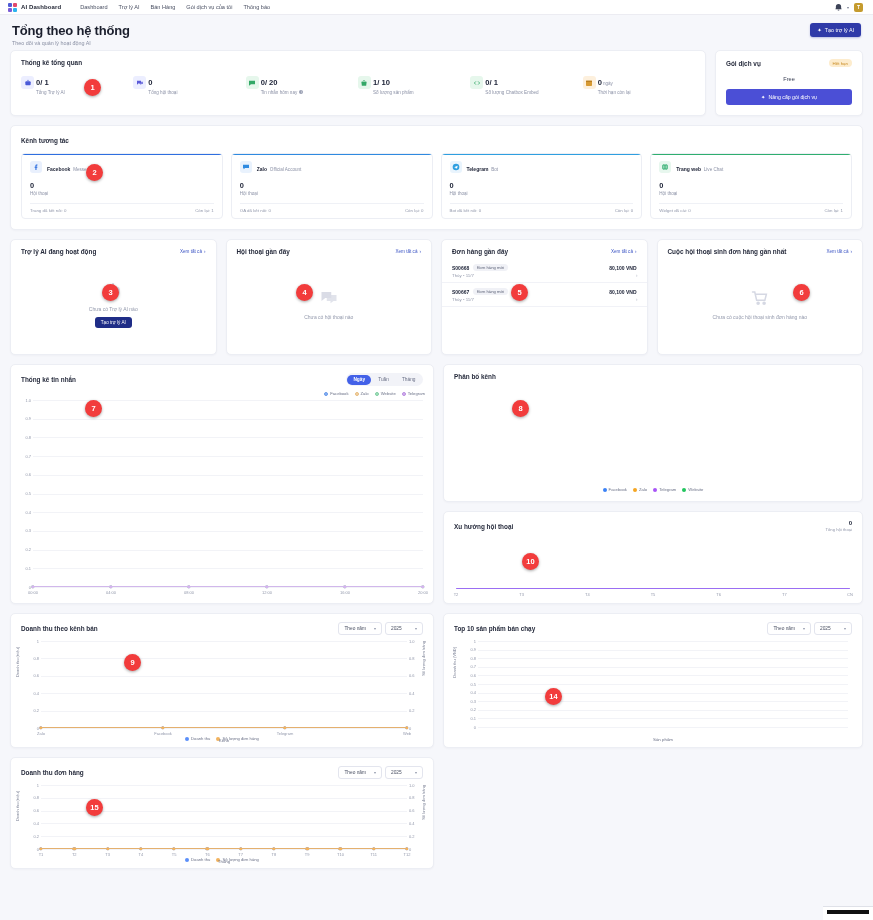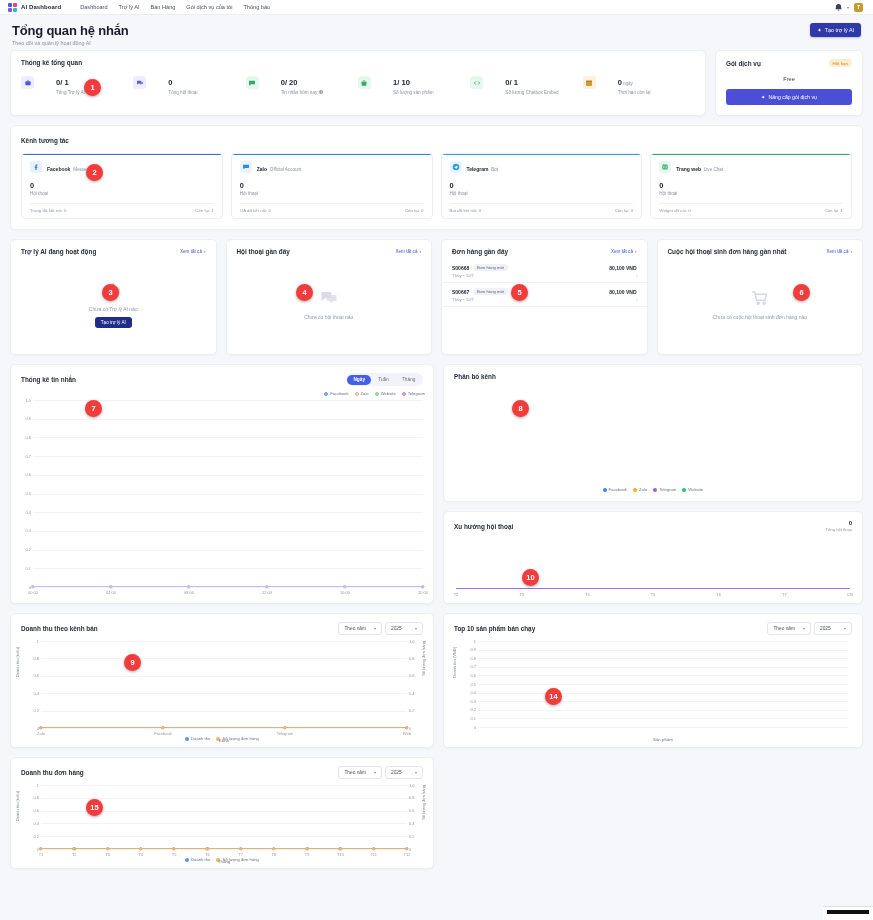--- a/index.html
+++ b/index.html
@@ -45,21 +45,21 @@
   
   .card{background:#fff;border:1px solid #eceef4;border-radius:5px;box-shadow:0 1px 2px rgba(20,25,60,.03);}
   .wrap{padding:0 10px;}
   .row{display:flex;gap:9px;margin-bottom:9px;}
   .card-title{font-size:6.4px;font-weight:700;color:#262b3c;}
   .card-head{display:flex;align-items:center;padding:8px 10px 0 10px;}
   .see-all{margin-left:auto;font-size:4.6px;color:#3b54c4;text-decoration:none;display:flex;align-items:center;gap:2px;}
   
   .stats-card{flex:1;padding:8px 10px 10px 10px;display:flex;flex-direction:column;}
   .stats-grid{display:flex;margin-top:10px;}
-  .stat{flex:1;display:flex;gap:22px;align-items:flex-start;}
+  .stat{flex:1;display:flex;gap:2px;align-items:flex-start;}
   .stat-ico{width:13px;height:13px;border-radius:3px;display:flex;align-items:center;justify-content:center;flex:none;}
   .stat-val{font-size:7.6px;font-weight:700;color:#20263a;line-height:1;}
   .stat-lbl{font-size:4.6px;color:#8b91a6;margin-top:2.5px;display:flex;align-items:center;gap:2px;}
   .unit{font-size:4.6px;font-weight:400;color:#8b91a6;margin-left:1px;}
   .info-dot{width:4px;height:4px;border-radius:50%;background:#9aa0b4;color:#fff;font-size:3px;
             display:inline-flex;align-items:center;justify-content:center;}
   
   .pkg{width:148px;padding:8px 10px 10px 10px;display:flex;flex-direction:column;}
   .pkg-top{display:flex;align-items:center;}
   .pkg-badge{margin-left:auto;background:#fdeccd;color:#c78a21;font-size:4.4px;border-radius:6px;padding:1.5px 4px;}
@@ -155,21 +155,21 @@
           <path d="M8 16a2 2 0 0 0 2-2H6a2 2 0 0 0 2 2zm6-5V7a6 6 0 1 0-12 0v4l-1 1v1h14v-1l-1-1z"></path>
         </svg>
     </span>
     <span class="chev">▾</span>
     <span class="avatar">T</span>
   </div>
 </div>
 
 <div class="page-head">
   <div>
-    <div class="page-title">Tổng quan hệ nhắn</div>
+    <div class="page-title">Tổng theo hệ thống</div>
     <div class="page-sub">Theo dõi và quản lý hoạt động AI</div>
   </div>
   <button class="btn-primary">
     <span>✦</span>
     <span>Tạo trợ lý AI</span>
   </button>
 </div>
 
 <div class="wrap">
 
@@ -795,15 +795,15 @@
 
 <div class="marker" style="left: 84px; top: 79px;">1</div>
 <div class="marker" style="left: 86px; top: 164px;">2</div>
 <div class="marker" style="left: 102px; top: 284px;">3</div>
 <div class="marker" style="left: 296px; top: 284px;">4</div>
 <div class="marker" style="left: 511px; top: 284px;">5</div>
 <div class="marker" style="left: 793px; top: 284px;">6</div>
 <div class="marker" style="left: 85px; top: 400px;">7</div>
 <div class="marker" style="left: 512px; top: 400px;">8</div>
 <div class="marker" style="left: 124px; top: 654px;">9</div>
-<div class="marker" style="left: 522px; top: 569px;">10</div>
+<div class="marker" style="left: 522px; top: 553px;">10</div>
 <div class="marker" style="left: 86px; top: 799px;">15</div>
 <div class="marker" style="left: 545px; top: 688px;">14</div>
 
 </body></html>

